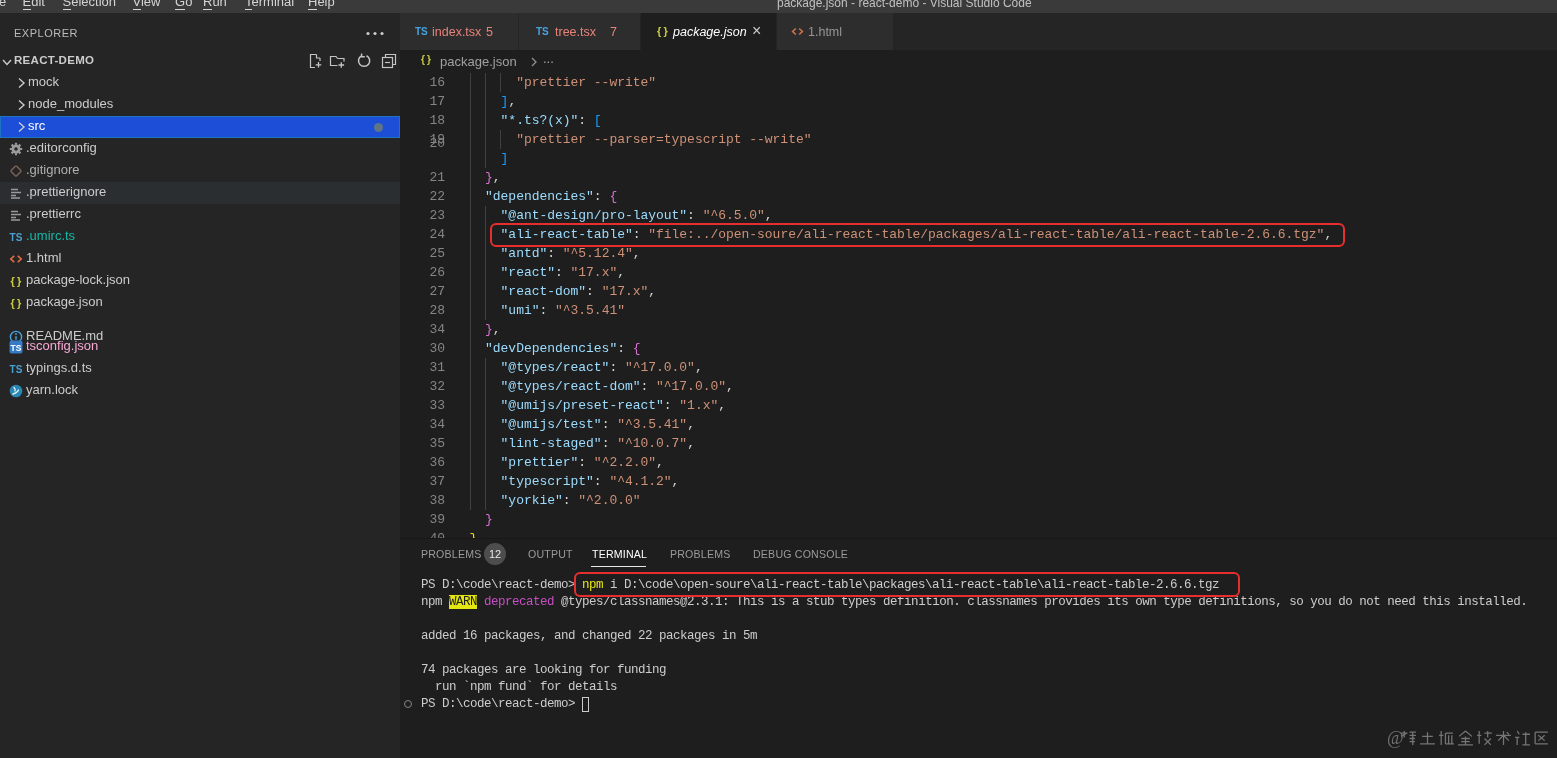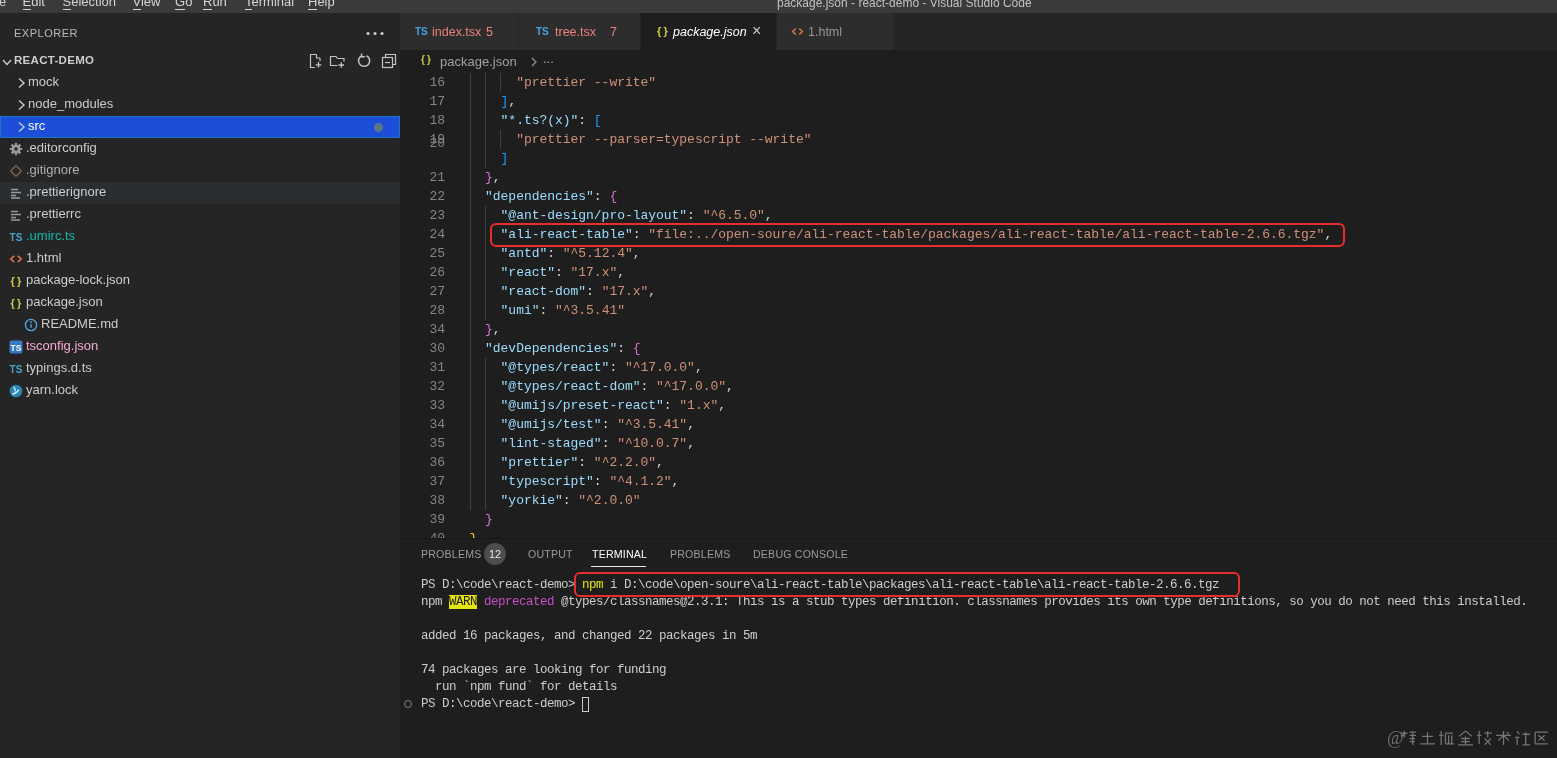--- a/index.html
+++ b/index.html
@@ -151,21 +151,21 @@
           <span class="fi" style="color:#cbcb41;font-weight:bold;font-size:11px">{ }</span>
         </span>
         <span style="position:absolute;left:26px;top:2px;color:#cccccc">package-lock.json</span>
       </div>
 <div class="row" style="top:220px;">
         <span class="ficon">
           <span class="fi" style="color:#cbcb41;font-weight:bold;font-size:11px">{ }</span>
         </span>
         <span style="position:absolute;left:26px;top:2px;color:#cccccc">package.json</span>
       </div>
-<div class="row" style="top:242px;margin-left:15px;">
+<div class="row" style="top:254px;">
         <span class="ficon"><svg width="16" height="16" viewBox="0 0 16 16">
             <circle cx="8" cy="8" r="5.6" fill="none" stroke="#4aa3df" stroke-width="1.4"></circle>
             <path d="M8 7.2v3.6" stroke="#4aa3df" stroke-width="1.5"></path>
             <circle cx="8" cy="5" r="0.9" fill="#4aa3df"></circle>
           </svg></span>
         <span style="position:absolute;left:26px;top:2px;color:#cccccc">README.md</span>
       </div>
 <div class="row" style="top:264px;">
         <span class="ficon"><svg width="16" height="16" viewBox="0 0 16 16">
             <rect x="1.5" y="1.5" width="13" height="13" rx="2" fill="#3679c5"></rect>

